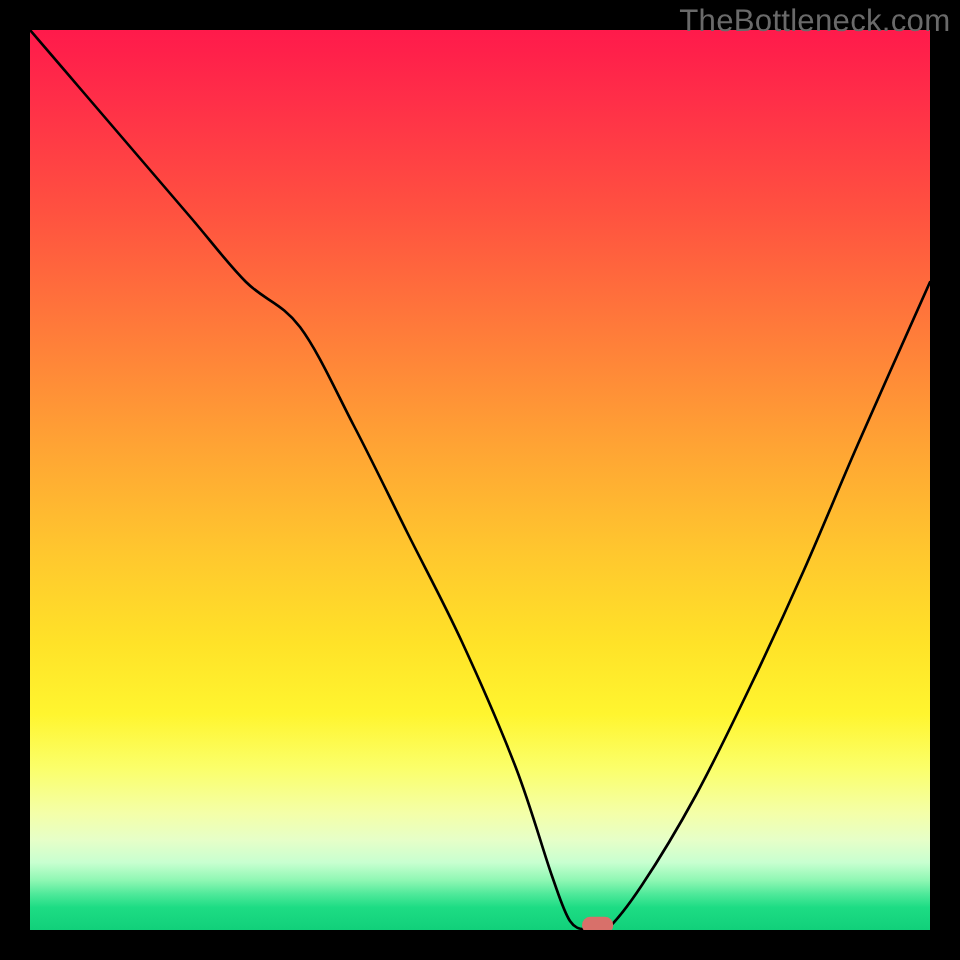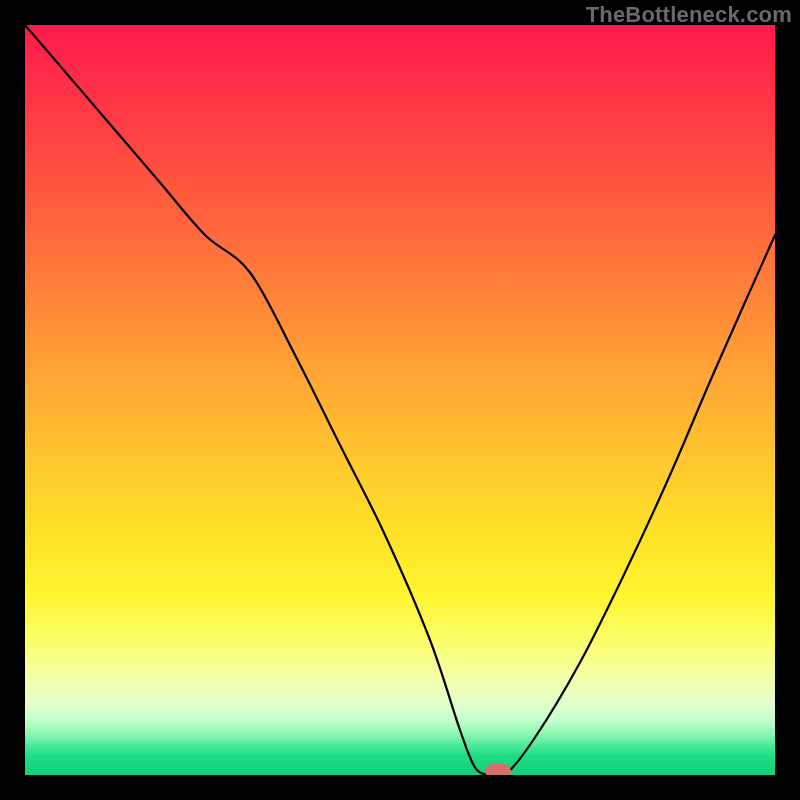--- a/index.html
+++ b/index.html
@@ -15,22 +15,22 @@
     position: relative;
     width: 800px;
     height: 800px;
     background: #000;
   }
   .watermark {
     position: absolute;
     top: 2px;
     right: 8px;
     color: #6a6a6a;
-    font-size: 22px;
-    font-weight: 700;
+    font-size: 26px;
+    font-weight: 400;
     letter-spacing: 0.2px;
     z-index: 10;
     user-select: none;
   }
   .plot-area {
     position: absolute;
     left: 25px;
     top: 25px;
     width: 750px;
     height: 750px;

